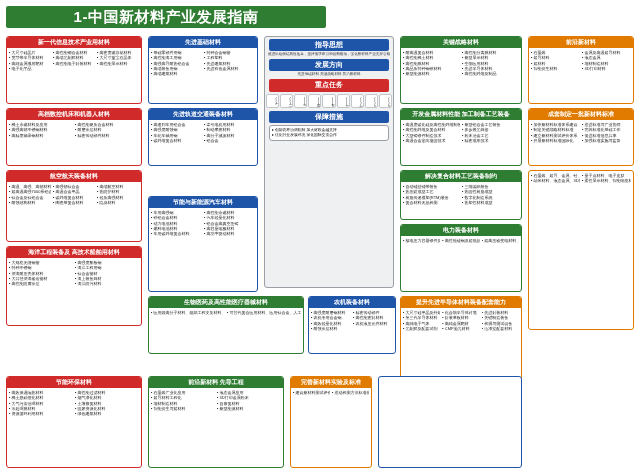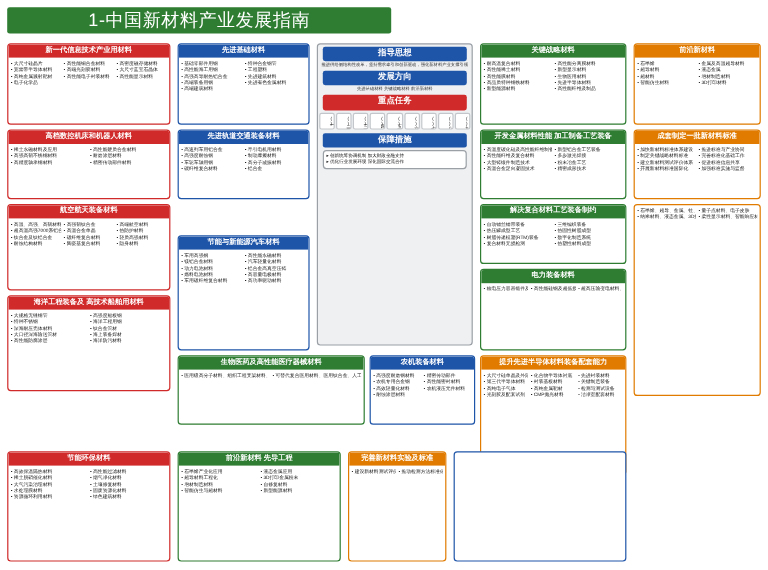--- a/index.html
+++ b/index.html
@@ -12,21 +12,21 @@
     overflow:hidden;
     position:relative;
   }
   
   .title-bar{
     position:absolute;left:6px;top:6px;width:320px;height:22px;
     background:#2f7d32;border-radius:2px;
     display:flex;align-items:center;justify-content:center;
   }
   .title-bar .t{
-    color:#fff;font-size:15px;font-weight:normal;letter-spacing:.5px;
+    color:#fff;font-size:15px;font-weight:bold;letter-spacing:.5px;
   }
   
   .box{position:absolute;box-sizing:border-box;border-radius:3px;overflow:hidden;}
   .box .hd{
     font-size:6px;font-weight:bold;color:#fff;text-align:center;
     padding:2px 1px 2px;line-height:1.15;
   }
   .box .bd{
     padding:2px 2px 2px 2px;font-size:4px;line-height:1.35;color:#222;
   }

